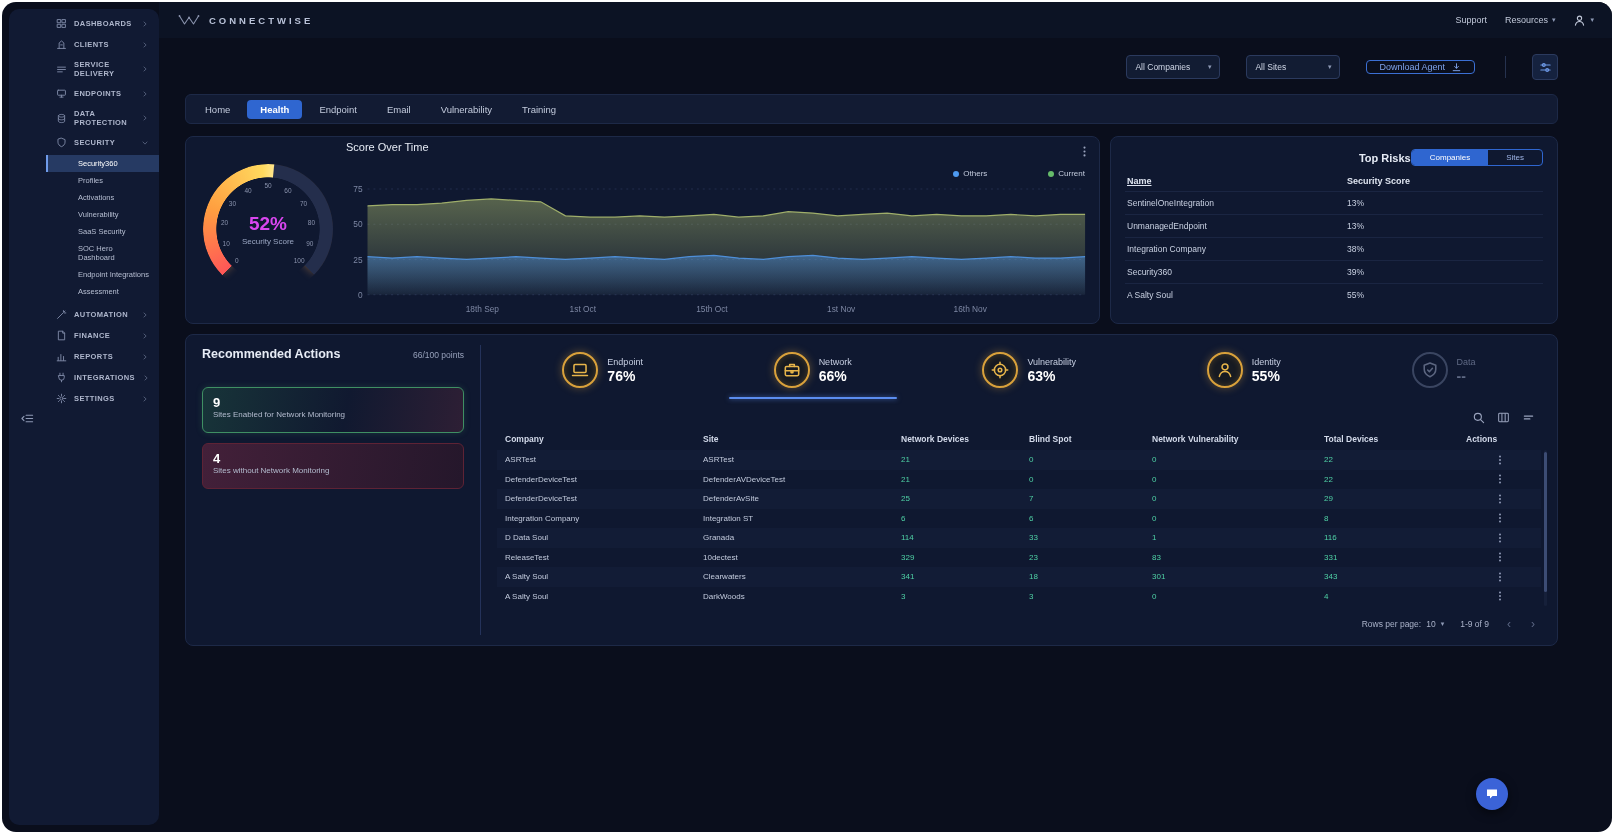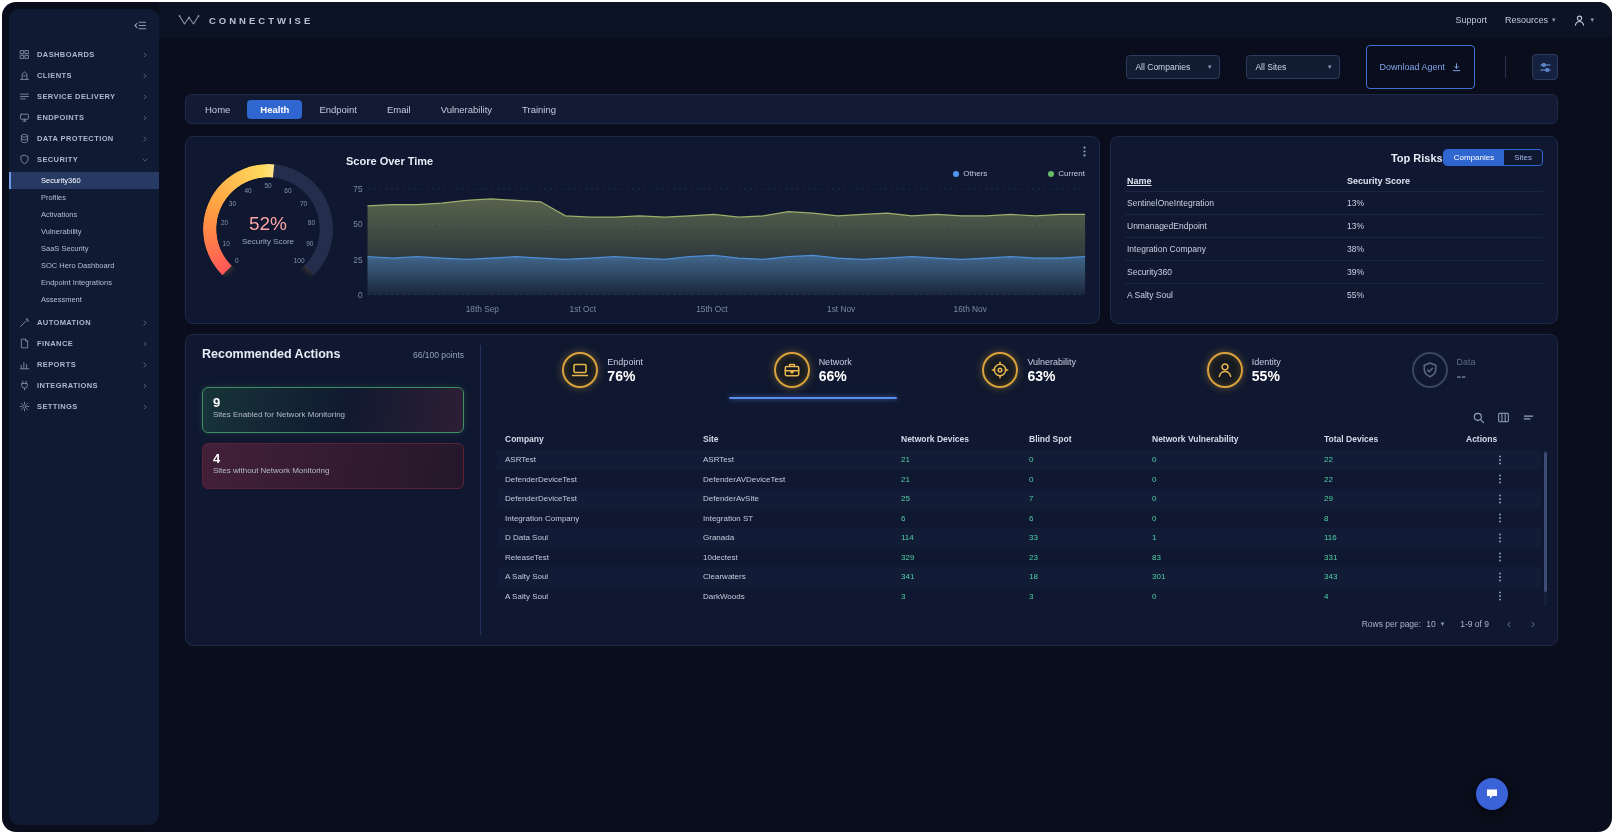--- a/index.html
+++ b/index.html
@@ -1,21 +1,21 @@
 <!DOCTYPE html>
 <html><head>
 <meta charset="utf-8">
 <style>
   *{margin:0;padding:0;box-sizing:border-box;}
   html,body{width:1614px;height:834px;}
   body{background:#ffffff;font-family:"Liberation Sans",sans-serif;overflow:hidden;position:relative;}
   .app{position:absolute;inset:2px;border-radius:14px;background:#0a0e1c;overflow:hidden;}
 
   
-  .sidebar{position:absolute;left:7px;top:7px;bottom:7px;width:150px;background:#111a33;border-radius:10px;z-index:5;display:flex;flex-direction:column;overflow:hidden;}
+  .sidebar{position:absolute;left:7px;top:7px;bottom:7px;width:150px;background:#111a33;border-radius:10px;z-index:5;display:flex;flex-direction:row;overflow:hidden;}
   .sb-top{display:flex;justify-content:flex-end;padding:10px 12px 8px;color:#8e99b5;}
   .sidebar nav{flex:1;overflow:hidden;padding-top:4px;}
   .sb-item{display:flex;align-items:center;gap:7px;padding:5px 10px;color:#aeb6cc;font-size:7.5px;font-weight:bold;letter-spacing:.4px;cursor:pointer;}
   .sb-item .icon{color:#7d88a6;}
   .sb-item .chev{margin-left:auto;color:#6d7894;}
   .sb-children{padding:2px 0 4px;}
   .sb-sub{padding:4px 10px 4px 30px;font-size:7.5px;color:#b6bed2;cursor:pointer;border-left:2px solid transparent;}
   .sb-sub.active{background:#263a63;border-left:2px solid #6f9bea;color:#ffffff;}
 
   
@@ -24,56 +24,56 @@
   .brand .icon{color:#8a93ad;}
   .top-right{margin-left:auto;display:flex;align-items:center;gap:18px;color:#c2c9da;font-size:9px;}
   .top-link{display:flex;align-items:center;gap:4px;cursor:pointer;}
   .caret{font-size:7px;color:#8e99b5;}
 
   
   .main{position:absolute;left:157px;right:0;top:36px;bottom:0;padding:16px 54px 0 26px;display:flex;flex-direction:column;}
   .filter-row{display:flex;justify-content:flex-end;align-items:center;gap:26px;height:26px;}
   .select{min-width:94px;height:24px;background:#121c33;border:1px solid #2b3a5e;border-radius:4px;color:#cfd6e6;font-size:8.5px;display:flex;align-items:center;justify-content:space-between;padding:0 8px;cursor:pointer;}
   .select .caret{margin-left:8px;}
-  .btn-outline{height:44px;border:1px solid #3b6fd4;color:#7fa3ea;background:transparent;border-radius:4px;font-size:9px;display:flex;align-items:center;gap:6px;padding:0 12px;cursor:pointer;font-family:inherit;}
+  .btn-outline{height:14px;border:1px solid #3b6fd4;color:#7fa3ea;background:transparent;border-radius:4px;font-size:9px;display:flex;align-items:center;gap:6px;padding:0 12px;cursor:pointer;font-family:inherit;}
   .sep{width:1px;height:22px;background:#26324f;margin-left:4px;}
   .icon-btn{width:26px;height:26px;border-radius:4px;background:#15223f;border:1px solid #2b3a5e;color:#6f9bea;display:flex;align-items:center;justify-content:center;cursor:pointer;}
 
   .tabs{margin-top:14px;background:#121b33;border:1px solid #1d2947;border-radius:6px;height:30px;display:flex;align-items:center;padding:0 6px;gap:4px;flex:none;}
   .tab{padding:4px 13px;border-radius:4px;color:#c3cbdd;font-size:9.5px;cursor:pointer;}
   .tab.active{background:#2f66d0;color:#fff;font-weight:bold;}
 
   .cards-row{display:flex;gap:10px;margin-top:12px;flex:none;}
   .card{background:#0f1830;border:1px solid #1d2947;border-radius:8px;}
 
   
   .score-card{flex:1;height:188px;position:relative;}
-  .score-title{position:absolute;left:160px;top:18px;font-size:11px;font-weight:bold;color:#e6ebf5;}
+  .score-title{position:absolute;left:160px;top:4px;font-size:11px;font-weight:normal;color:#e6ebf5;}
   .kebab-btn{position:absolute;right:8px;top:8px;color:#9aa3bd;cursor:pointer;}
   .legend{position:absolute;right:14px;top:32px;display:flex;gap:14px;font-size:8px;color:#c3cbdd;}
   .legend-item{display:flex;align-items:center;padding-left:47px;}
   .legend .dot{width:6px;height:6px;border-radius:50%;display:inline-block;margin-right:4px;}
   .gauge-wrap{position:absolute;left:12px;top:22px;width:140px;height:140px;}
   .gauge-ring{position:absolute;inset:5px;border-radius:50%;
     background:conic-gradient(from 225deg,#ff5757 0deg,#ff9f40 65deg,#ffd95e 130deg,#ffe58a 140deg,#242e4c 141deg 270deg,transparent 270deg);
     -webkit-mask:radial-gradient(closest-side,transparent 79%,#000 80%);mask:radial-gradient(closest-side,transparent 79%,#000 80%);
     filter:drop-shadow(0 0 4px rgba(255,170,80,.35));}
   .gauge-center{position:absolute;inset:0;display:flex;flex-direction:column;align-items:center;justify-content:center;gap:2px;}
-  .gauge-value{font-size:19px;font-weight:normal;color:#fca5a5;}
+  .gauge-value{font-size:19px;font-weight:bold;color:#d946ef;}
   .gauge-label{font-size:8px;color:#9aa6c2;}
   .gtick{position:absolute;transform:translate(-50%,-50%);font-size:6.5px;color:#8a93ad;}
   .chart{position:absolute;left:158px;top:46px;right:10px;bottom:6px;}
   .chart svg{display:block;}
 
   
   .risks-card{width:448px;height:188px;padding:12px 14px;position:relative;display:flex;flex-direction:column;}
   .risks-head{display:flex;justify-content:flex-end;align-items:center;flex:none;}
   .risks-title{font-size:11px;font-weight:bold;color:#e6ebf5;}
   .toggle{display:flex;border:1px solid #2f66d0;border-radius:4px;overflow:hidden;}
-  .toggle .opt{font-size:8px;padding:3px 10px;color:#9fb4e6;cursor:pointer;}
+  .toggle .opt{font-size:8px;padding:3px 18px;color:#9fb4e6;cursor:pointer;}
   .toggle .opt.active{background:#2f66d0;color:#fff;}
   .risks-cols{display:grid;grid-template-columns:220px 1fr;font-size:9px;font-weight:bold;color:#dfe5f1;padding:10px 2px 5px;}
   .risks-cols .rname{text-decoration:underline;cursor:pointer;}
   .risks-row{display:grid;grid-template-columns:220px 1fr;padding:6px 2px;border-top:1px solid #1a2542;font-size:8.5px;color:#c9d1e2;align-items:center;}
 
   
   .bottom-card{margin-top:10px;height:312px;display:flex;position:relative;overflow:hidden;}
   .ra-panel{width:294px;padding:12px 16px;flex:none;}
   .ra-head{display:flex;justify-content:space-between;align-items:baseline;}
   .ra-title{font-size:12.5px;color:#e6ebf5;}

